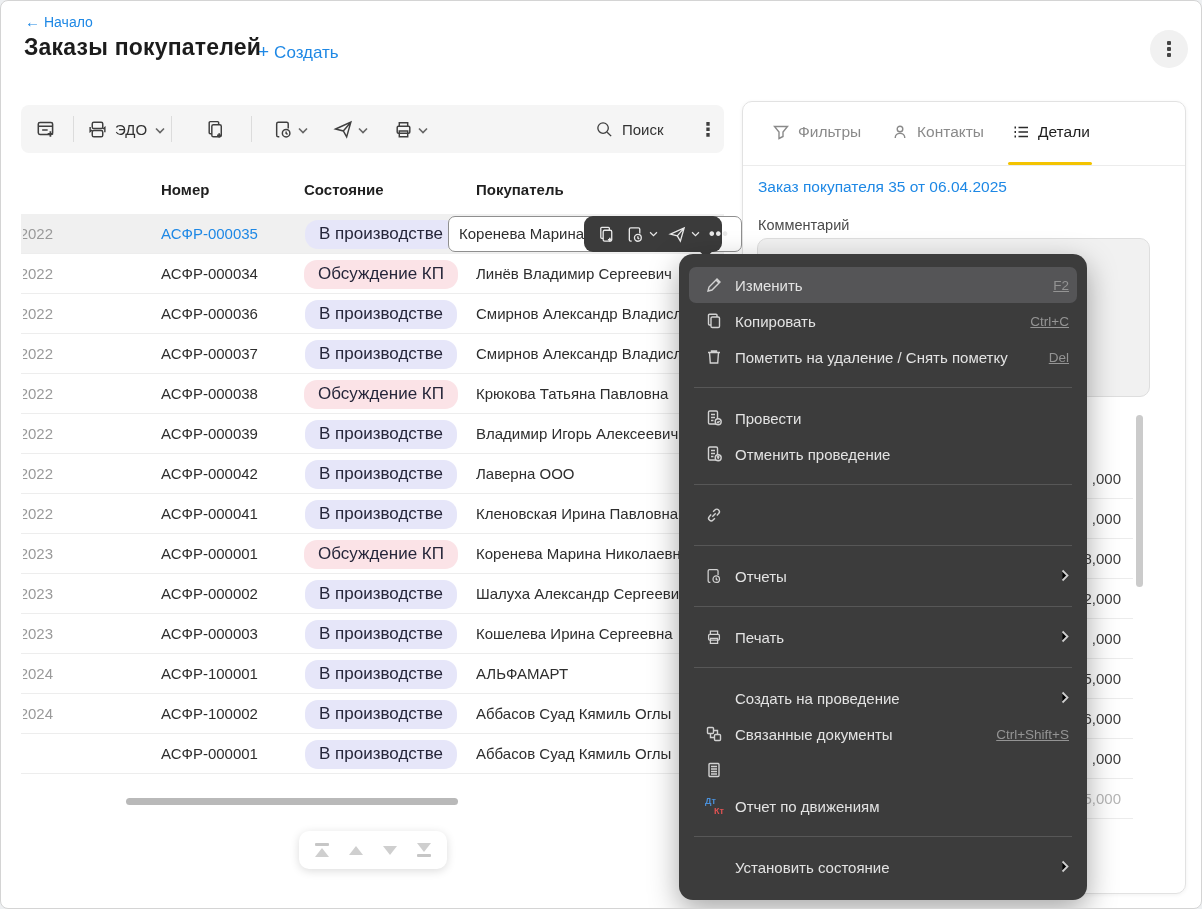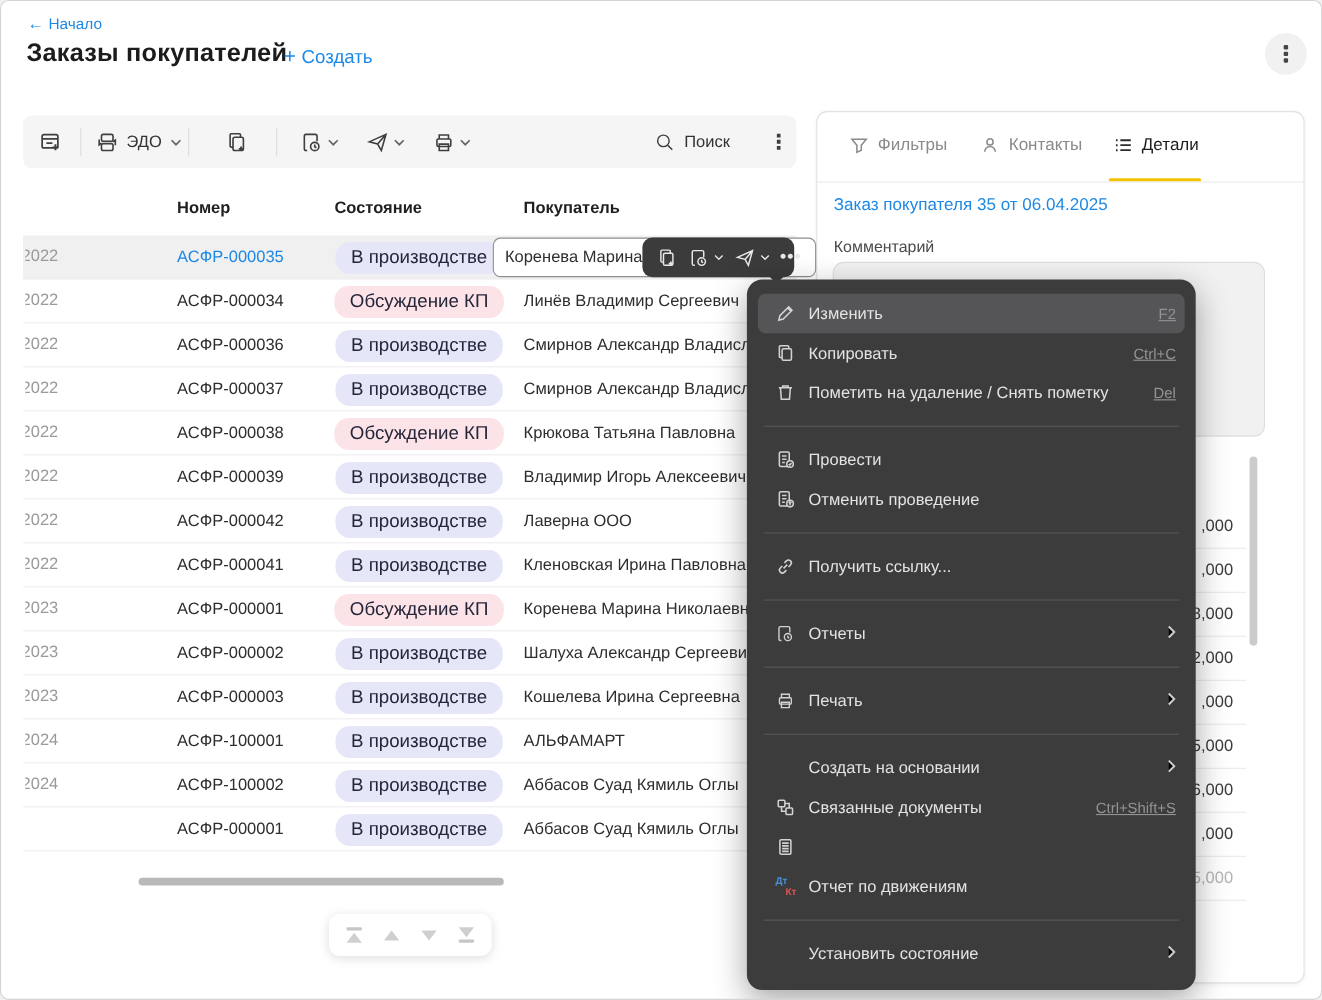--- a/index.html
+++ b/index.html
@@ -458,21 +458,20 @@
     </div>
     <div class="ctx-divider"></div>
     <div class="mi">
       <span class="ico">
           <svg width="18" height="18" viewBox="0 0 18 18">
             <path d="M7.3 10.7l3.4-3.4"></path>
             <path d="M6.2 8.6 4.4 10.4a2.6 2.6 0 0 0 3.7 3.7l1.8-1.8"></path>
             <path d="M11.8 9.4l1.8-1.8a2.6 2.6 0 0 0-3.7-3.7L8.1 5.7"></path>
           </svg>
         </span>
-      <span class="lbl">Получить ссылку...</span>
     </div>
     <div class="ctx-divider"></div>
     <div class="mi">
       <span class="ico">
           <svg width="18" height="18" viewBox="0 0 20 20">
             <path d="M6 17H5a1.5 1.5 0 0 1-1.5-1.5v-11A1.5 1.5 0 0 1 5 3h8a1.5 1.5 0 0 1 1.5 1.5V9"></path>
             <circle cx="12.5" cy="13.5" r="3.6"></circle>
             <path d="M12.5 11.8v1.9l1.4.9"></path>
           </svg>
         </span>
@@ -491,21 +490,21 @@
           </svg>
         </span>
       <span class="lbl">Печать</span>
       <span class="sub"><svg width="8" height="13" viewBox="0 0 8 13">
             <path d="M1.5 1.5 6.5 6.5 1.5 11.5"></path>
           </svg></span>
     </div>
     <div class="ctx-divider"></div>
     <div class="mi">
       <span class="ico"></span>
-      <span class="lbl">Создать на основании</span>
+      <span class="lbl">Создать на проведение</span>
       <span class="sub"><svg width="8" height="13" viewBox="0 0 8 13">
             <path d="M1.5 1.5 6.5 6.5 1.5 11.5"></path>
           </svg></span>
     </div>
     <div class="mi">
       <span class="ico">
           <svg width="18" height="18" viewBox="0 0 18 18">
             <rect x="2.5" y="2.5" width="6" height="6" rx="1"></rect>
             <rect x="9.5" y="9.5" width="6" height="6" rx="1"></rect>
             <path d="M12.5 9.5v-4h-4M5.5 8.5v4h4"></path>

